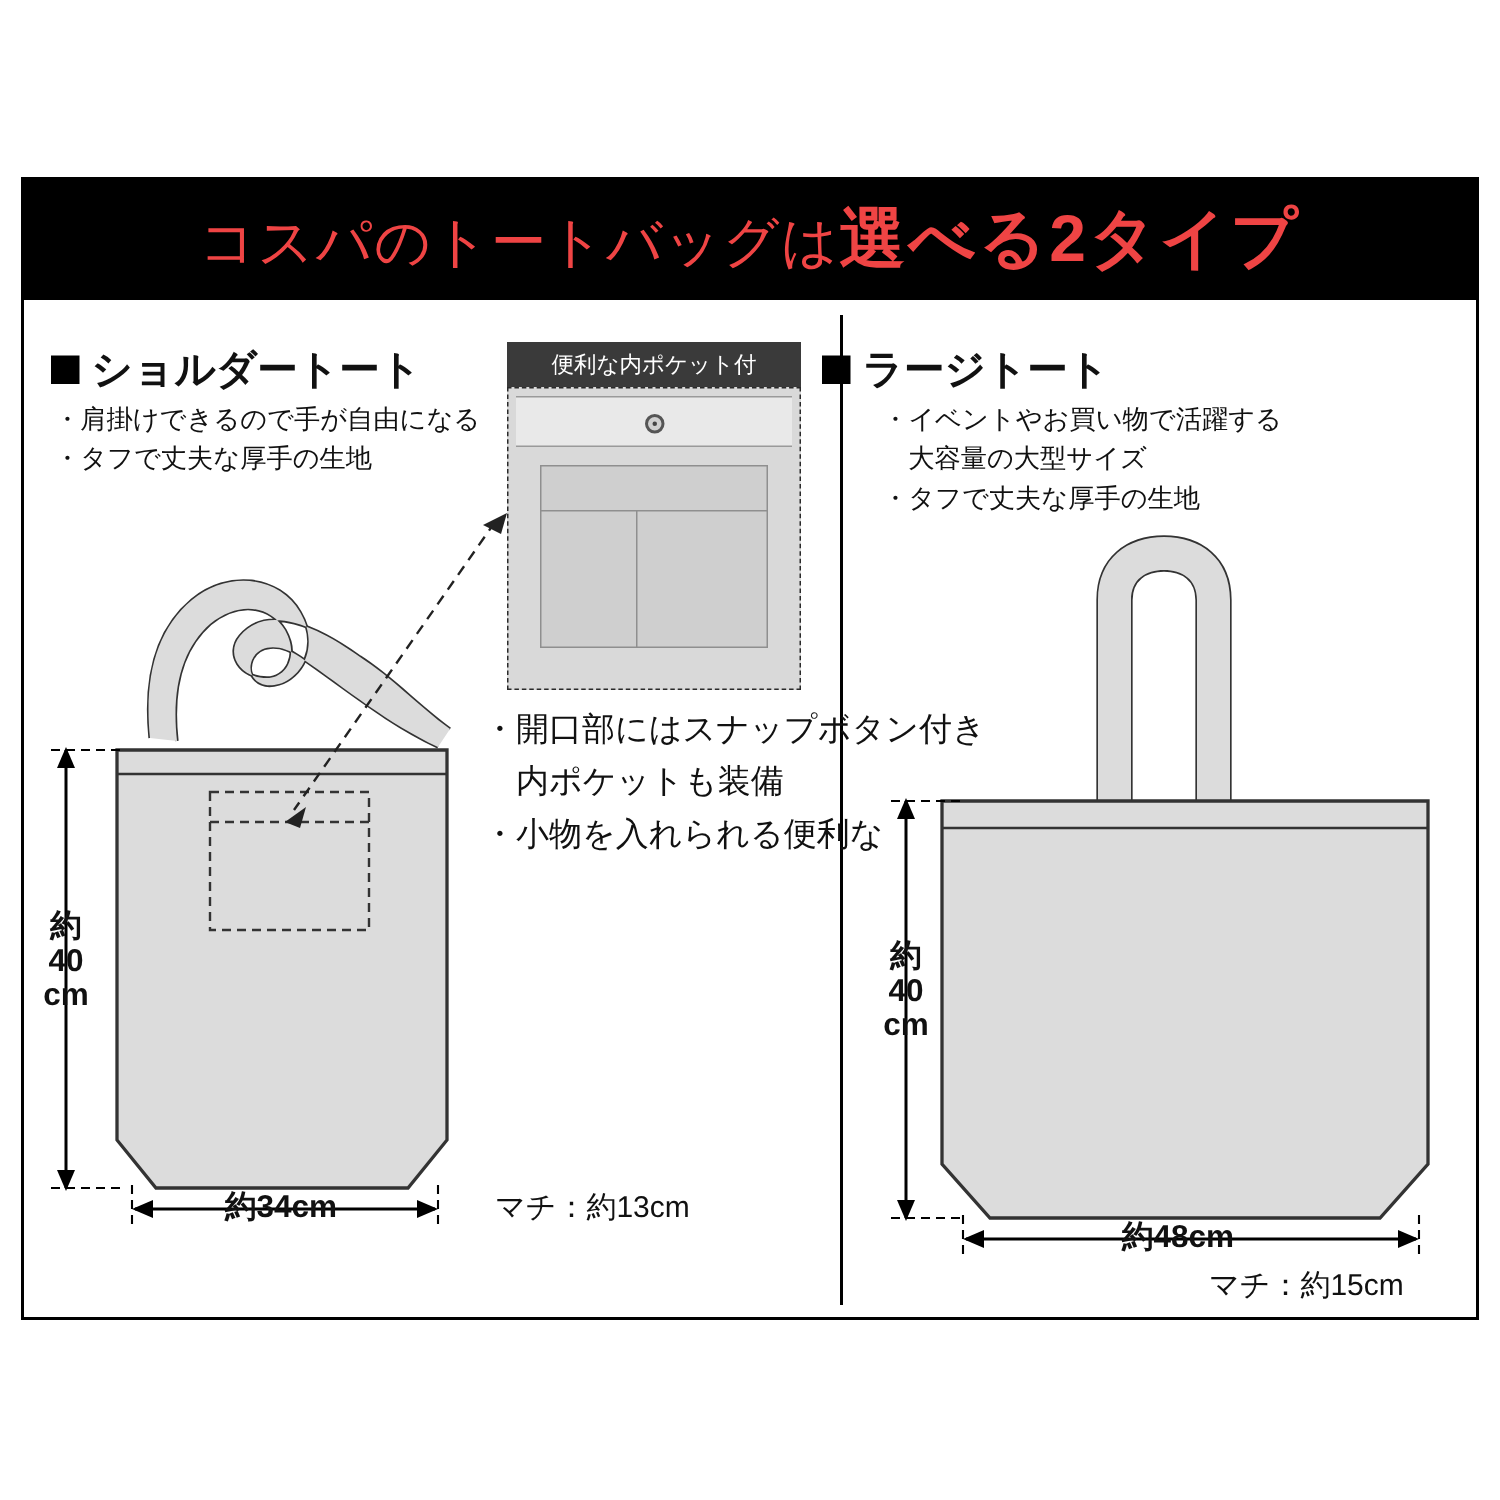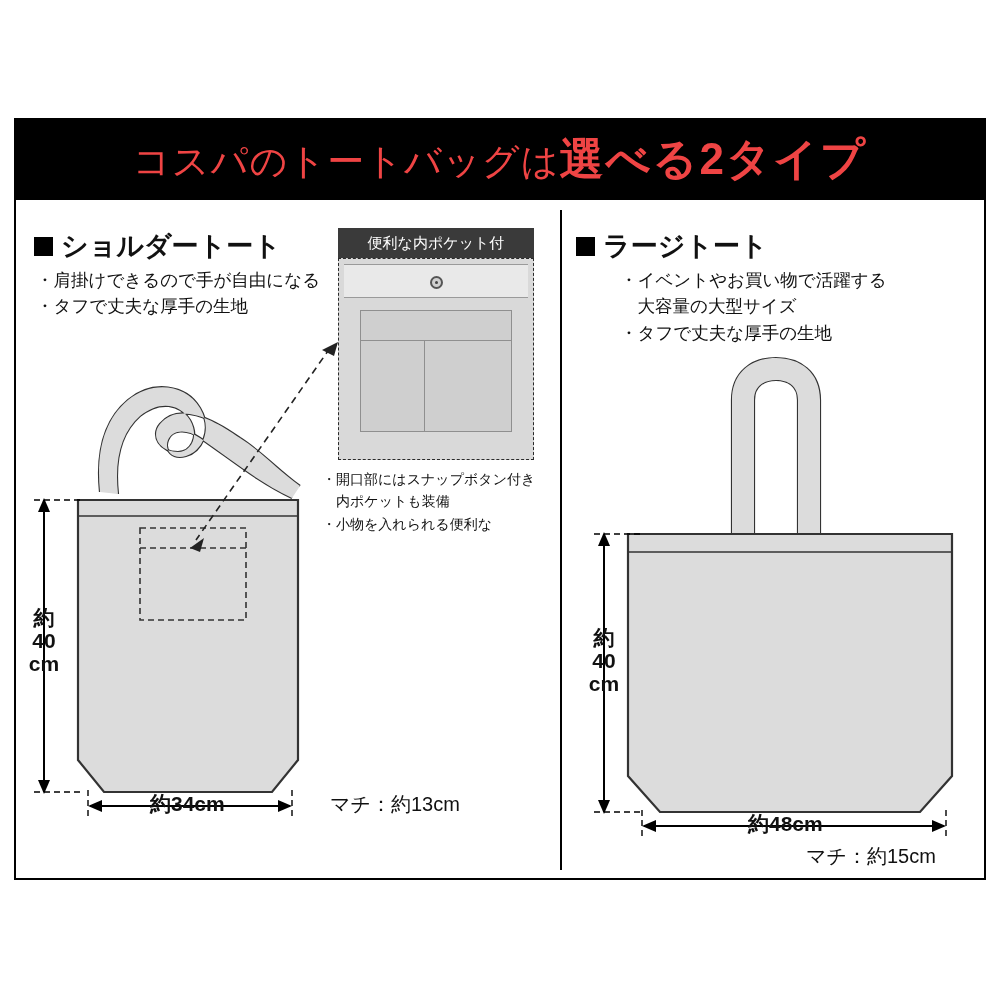--- a/index.html
+++ b/index.html
@@ -77,31 +77,31 @@
     align-items: center;
     gap: 8px;
   }
   .sec-title .sq {
     display: inline-block;
     width: 19px;
     height: 19px;
     background: #000000;
   }
   #title-left { left: 34px; top: 228px; }
-  #title-right { left: 576px; top: 228px; text-align: center; }
+  #title-right { left: 548px; top: 228px; text-align: center; }
 
   .bullets {
     position: absolute;
     font-size: 17.5px;
     line-height: 1.5;
     white-space: nowrap;
     font-family: Liberation Mono, monospace;
   }
   #bullets-left { left: 36px; top: 268px; }
-  #bullets-right { left: 588px; top: 268px; margin-left: 32px; }
+  #bullets-right { left: 588px; top: 268px; }
 
   
   .pocket-panel {
     position: absolute;
     left: 338px;
     top: 228px;
     width: 216px;
     height: 232px;
   }
   .pocket-head {
@@ -168,21 +168,21 @@
     position: absolute;
     left: 86px; top: 112px;
     width: 0; height: 92px;
     border-left: 1.5px solid #8f8f8f;
   }
 
   .callout-text {
     position: absolute;
     left: 322px;
     top: 468px;
-    font-size: 14px;
+    font-size: 22px;
     line-height: 1.6;
     white-space: nowrap;
   }
 
   
   .footer-note {
     position: absolute;
     left: 34px;
     top: 842px;
     font-size: 16px;

